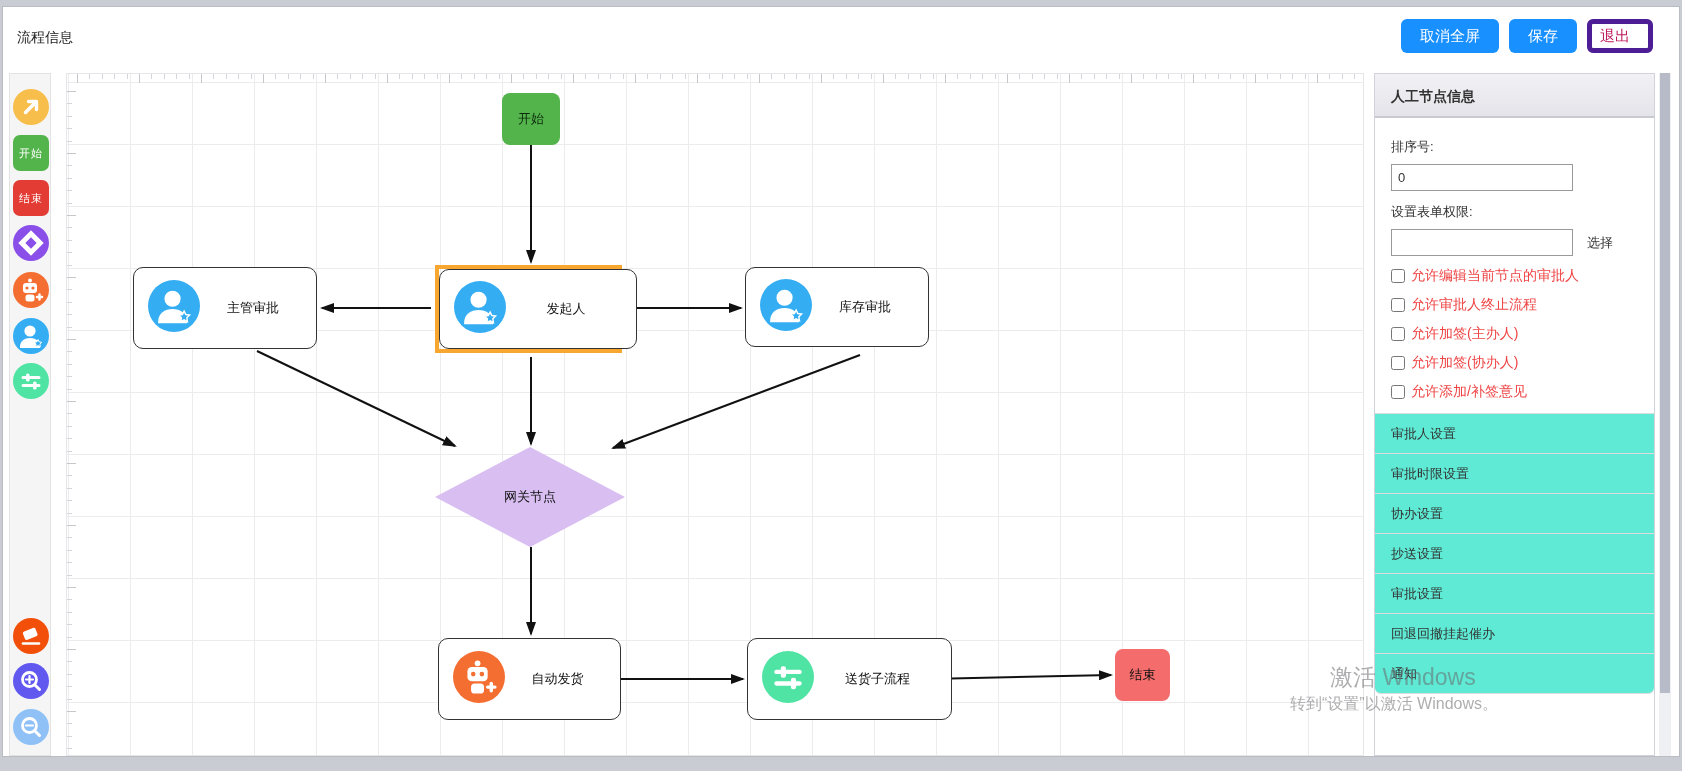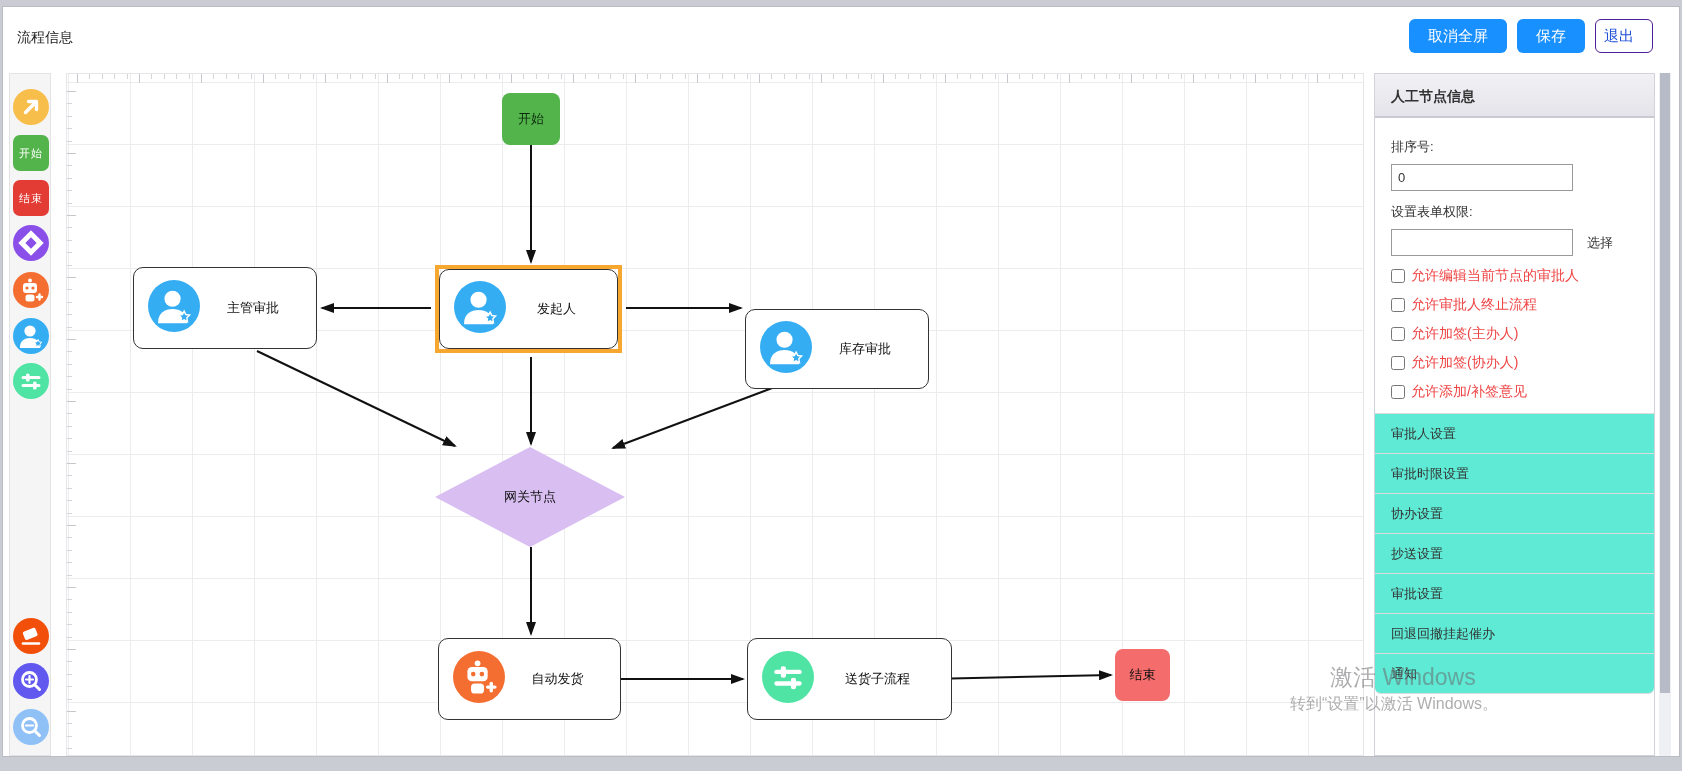--- a/index.html
+++ b/index.html
@@ -6,21 +6,21 @@
   html,body { width:1682px; height:771px; font-family:"Liberation Sans", sans-serif; }
   body { background:#c9ccd2; position:relative; overflow:hidden; }
   .window { position:absolute; left:2px; top:6px; width:1678px; height:751px; background:#fff; border:1px solid #b9bcc2; }
 
   
   .header { position:absolute; top:0; left:0; right:0; height:60px; background:#fff; }
   .page-title { position:absolute; left:14px; top:22px; font-size:14px; color:#222; }
   .header-btns { position:absolute; right:26px; top:12px; display:flex; gap:10px; }
   .btn { height:34px; border-radius:6px; font-size:15px; padding:0 18px; display:flex; align-items:center; justify-content:center; cursor:pointer; border:1px solid transparent; }
   .btn-primary { background:#1890ff; color:#fff; }
-  .btn-plain { background:#fff; color:#1d4ed8; border:1px solid #4c1d95;padding-left:8px; }
+  .btn-plain { background:#fff; color:#be185d; border:5px solid #4c1d95;padding-left:8px; }
 
   
   .toolbar { position:absolute; left:6px; top:66px; width:42px; height:683px; background:#f5f5f6; border:1px solid #e3e3e6; }
   .tool { position:absolute; left:3px; width:36px; height:36px; cursor:pointer; }
   .tool svg { display:block; }
   .tool-btn { border-radius:7px; color:#fff; font-size:11px; display:flex; align-items:center; justify-content:center; letter-spacing:1px; }
 
   
   .canvas { position:absolute; left:63px; top:66px; width:1298px; height:683px; background:#fff; border:1px solid #e6e6e9; overflow:hidden;
     background-image: linear-gradient(#ececee 1px, transparent 1px), linear-gradient(90deg, #ececee 1px, transparent 1px);
@@ -32,21 +32,21 @@
     background-image: repeating-linear-gradient(#c6c6cc 0 1px, transparent 1px 62px), repeating-linear-gradient(#d4d4da 0 1px, transparent 1px 12.4px);
     background-size:9px 100%, 5px 100%; background-repeat:no-repeat; background-position:0 8px,0 8px; }
 
   .edges { position:absolute; inset:0; width:1298px; height:683px; pointer-events:none; }
 
   .node { position:absolute; background:#fff; border:1.5px solid #333; border-radius:10px; display:flex; align-items:center; cursor:pointer; }
   .node .nicon { margin-left:14px; flex:0 0 auto; }
   .node .nlabel { flex:1; text-align:center; font-size:13px; color:#111; padding-right:10px; }
   .small-node { position:absolute; border-radius:8px; display:flex; align-items:center; justify-content:center; font-size:13px; color:#0c2b0c; cursor:pointer; }
   .sel-box { position:absolute; left:368px; top:191px; width:187px; height:88px; border:4px solid #F7A72F; cursor:pointer; }
-  .sel-box .node { position:absolute; left:0; top:0; width:179px; height:80px; }
+  .sel-box .node { position:absolute; left:0; top:0; width:198px; height:80px; }
   .diamond { position:absolute; left:368px; top:373px; width:190px; height:100px; background:#D9BEF2;
     clip-path:polygon(50% 0,100% 50%,50% 100%,0 50%); display:flex; align-items:center; justify-content:center; font-size:13px; color:#111; cursor:pointer; }
 
   
   .panel { position:absolute; left:1371px; top:66px; width:281px; height:683px; background:#fff; border:1px solid #d2d2da; }
   .panel-header { height:44px; line-height:44px; padding-left:16px; font-size:14px; font-weight:bold; color:#333;
     background:linear-gradient(#f1f1f5,#e4e4ea); border-bottom:2px solid #c9c9d4; }
   .panel-body { padding:12px 16px 0 16px; }
   .field-label { font-size:13px; color:#333; margin:8px 0 8px 0; }
   .text-input { width:182px; height:27px; border:1px solid #999; padding:0 6px; font-size:13px; color:#333; background:#fff; }
@@ -193,21 +193,21 @@
             <circle cx="18" cy="18" r="18" fill="#35ADF3"></circle>
             <circle cx="17" cy="13" r="5.6" fill="#fff"></circle>
             <path d="M7 29 c0-6.2 4.7-9 10-9 s10 2.8 10 9 v1 H7 z" fill="#fff"></path>
             <path d="M25 21.5 l1.2 2.4 2.6.4 -1.9 1.9 .4 2.6 -2.3-1.2 -2.3 1.2 .4-2.6 -1.9-1.9 2.6-.4 z" fill="#35ADF3" stroke="#fff" stroke-width="1"></path>
           </svg>
         </span>
         <span class="nlabel">发起人</span>
       </div>
     </div>
 
-    <div class="node" style="left:678px; top:193px; width:184px; height:80px;margin-top:42px;">
+    <div class="node" style="left:678px; top:193px; width:184px; height:80px;">
       <span class="nicon">
         <svg width="52" height="52" viewBox="0 0 36 36">
           <circle cx="18" cy="18" r="18" fill="#35ADF3"></circle>
           <circle cx="17" cy="13" r="5.6" fill="#fff"></circle>
           <path d="M7 29 c0-6.2 4.7-9 10-9 s10 2.8 10 9 v1 H7 z" fill="#fff"></path>
           <path d="M25 21.5 l1.2 2.4 2.6.4 -1.9 1.9 .4 2.6 -2.3-1.2 -2.3 1.2 .4-2.6 -1.9-1.9 2.6-.4 z" fill="#35ADF3" stroke="#fff" stroke-width="1"></path>
         </svg>
       </span>
       <span class="nlabel">库存审批</span>
     </div>

